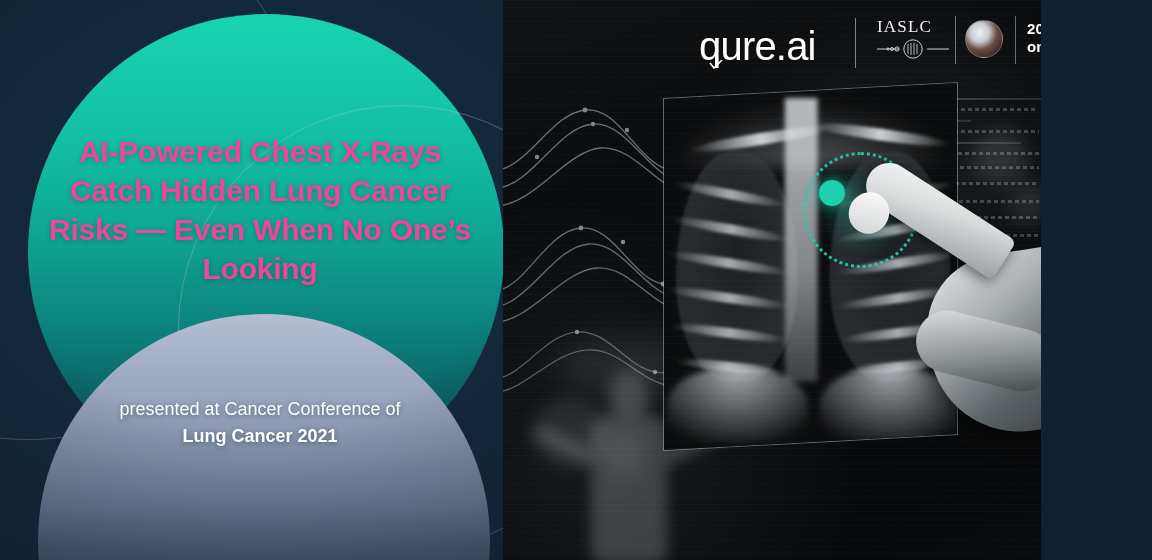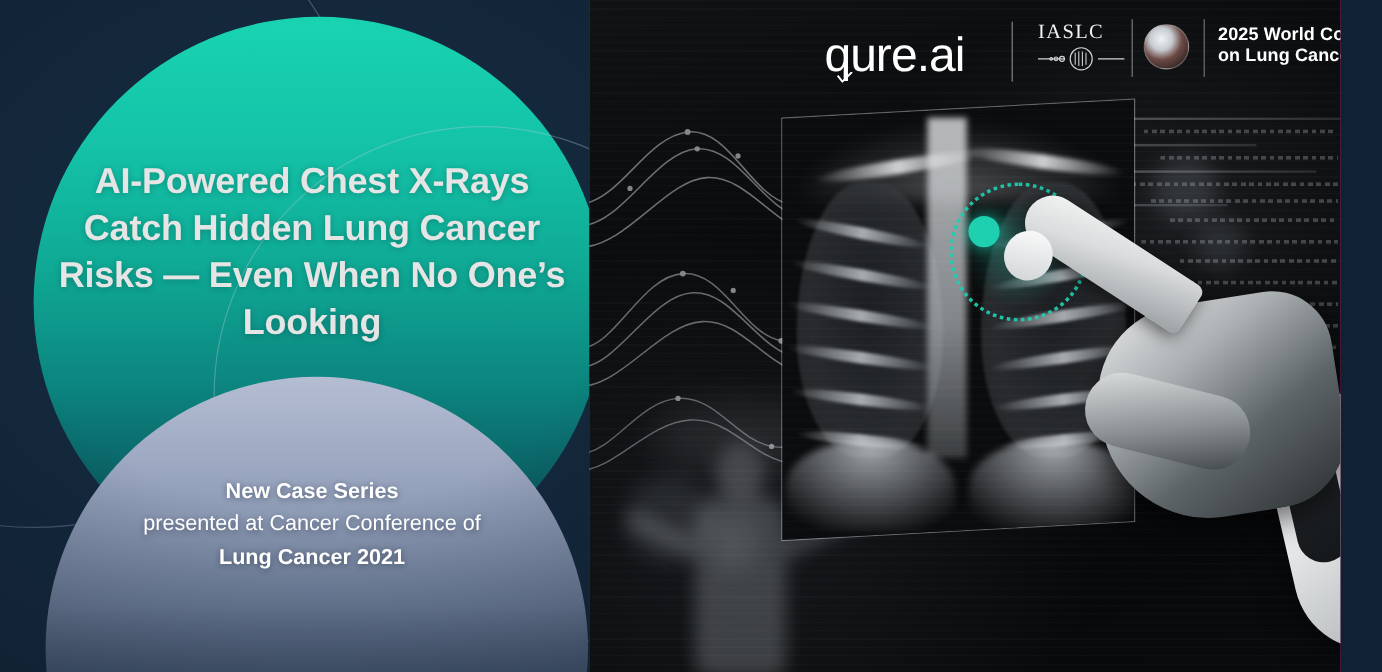--- a/index.html
+++ b/index.html
@@ -71,21 +71,21 @@
     content:"";
     position:absolute; inset:0; border-radius:50%;
     background:linear-gradient(180deg, rgba(20,40,60,0) 42%, rgba(20,40,60,.92) 100%);
   }
 
   .headline{
     position:absolute;
     left:36px; top:132px;
     width:448px;
     text-align:center;
-    color:#e5e5e5;
+    color:#ec4899;
     font-size:30px;
     font-weight:700;
     line-height:1.30;
     letter-spacing:-0.2px;
     z-index:5;
     text-shadow:0 1px 5px rgba(0,40,40,.30);
   }
   .subline{
     position:absolute;
     left:60px; top:396px;
@@ -95,23 +95,23 @@
     font-size:18px;
     font-weight:400;
     line-height:1.52;
     z-index:6;
     text-shadow:0 1px 5px rgba(10,25,45,.45);
   }
   .subline .strong{ font-weight:600; display:block; }
 
   
   .right-panel{
-    position:absolute; left:491px; top:0;
-    width:626px; height:560px;
-    background:#be185d;
+    position:absolute; left:503px; top:0;
+    width:538px; height:560px;
+    background:#b91c1c;
     overflow:hidden;
   }
   .rp-bg{
     position:absolute; inset:0;
     background:
       radial-gradient(60% 50% at 78% 34%, rgba(120,130,140,.16) 0%, rgba(0,0,0,0) 70%),
       radial-gradient(70% 60% at 18% 78%, rgba(90,100,112,.20) 0%, rgba(0,0,0,0) 72%),
       linear-gradient(160deg,#101214 0%, #050607 55%, #0a0b0d 100%);
   }
   
@@ -377,21 +377,20 @@
 
     <div class="circle-teal"></div>
 
     <div class="arc arc-2"></div>
 
     <div class="circle-blue"></div>
 
     <div class="headline">AI-Powered Chest X-Rays Catch Hidden Lung Cancer Risks — Even When No One’s Looking</div>
 
     <div class="subline">
-      <span class="strong">New Case Series</span>
       <span>presented at Cancer Conference of</span>
       <span class="strong">Lung Cancer 2021</span>
     </div>
   </div>
 
   <div class="right-panel">
     <div class="rp-bg"></div>
 
     <div class="bokeh" style="left:470px; top:130px; width:54px; height:54px; background:rgba(190,198,205,.16);"></div>
     <div class="bokeh" style="left:505px; top:182px; width:42px; height:42px; background:rgba(190,198,205,.13);"></div>

